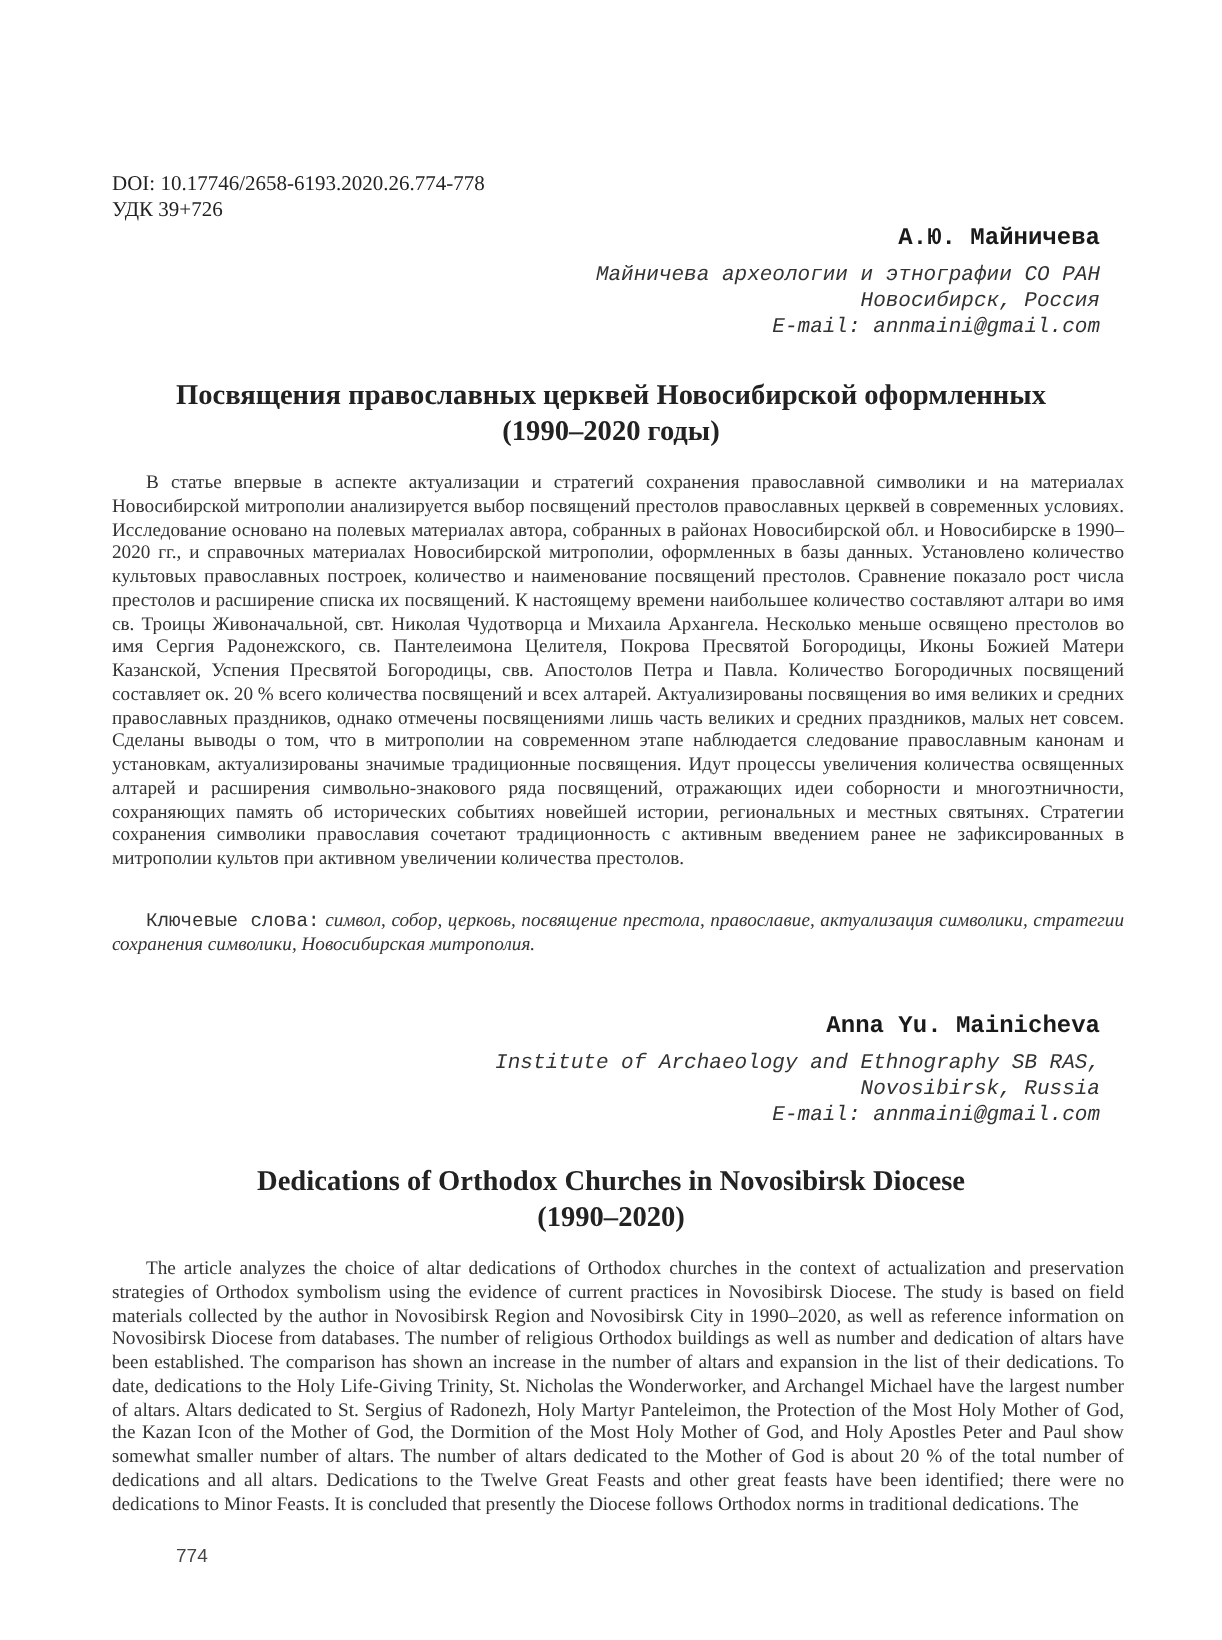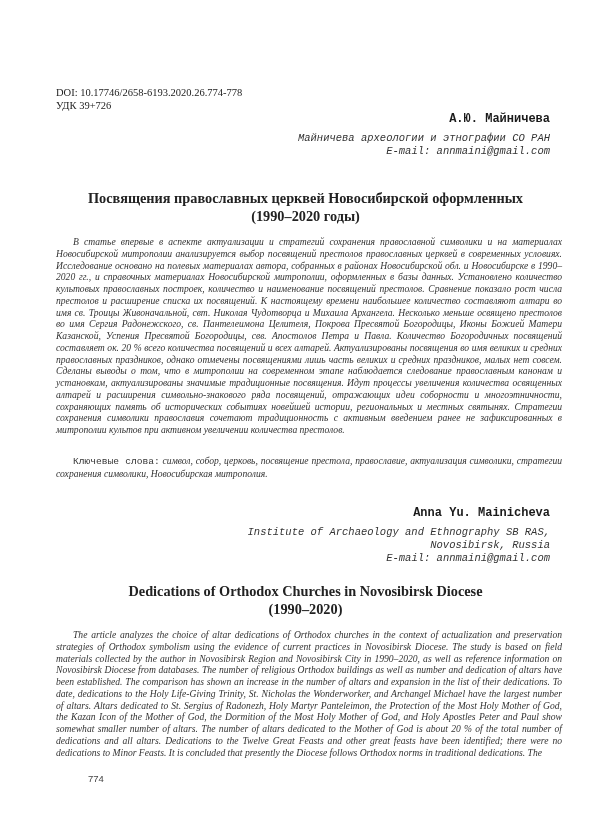--- a/index.html
+++ b/index.html
@@ -57,21 +57,20 @@
       font-weight: bold;
       font-size: 14.3px;
       line-height: 18px;
       color: #222;
     }
     .abstract {
       position: absolute;
       left: 56px;
       width: 506px;
       font-family: "Liberation Serif", serif;
-      font-style: italic;
       font-size: 9.6px;
       line-height: 11.75px;
       text-align: justify;
       text-indent: 17px;
       color: #333;
       hyphens: manual;
     }
     .keywords {
       position: absolute;
       left: 56px;
@@ -102,20 +101,21 @@
 <div class="page">
 
   <div class="meta">
     <div>DOI: 10.17746/2658-6193.2020.26.774-778</div>
     <div>УДК 39+726</div>
   </div>
 
   <div class="author-block" style="top:112px;">
     <div class="name">А.Ю. Майничева</div>
     <div class="aff">Майничева археологии и этнографии СО РАН</div>
+    <div class="aff">Новосибирск, Россия</div>
     <div class="aff">E-mail: annmaini@gmail.com</div>
   </div>
 
   <div class="title" style="top:189px;">
     <div>Посвящения православных церквей Новосибирской оформленных</div>
     <div>(1990–2020 годы)</div>
   </div>
 
   <div class="abstract" style="top:236px;">В статье впервые в аспекте актуализации и стратегий сохранения православной символики и на материалах Новосибирской митрополии анализируется выбор посвящений престолов православных церквей в современных условиях. Исследование основано на полевых материалах автора, собранных в районах Новосибирской обл. и Новосибирске в 1990–2020 гг., и справочных материалах Новосибирской митрополии, оформленных в базы данных. Установлено количество культовых православных построек, количество и наименование посвящений престолов. Сравнение показало рост числа престолов и расширение списка их посвящений. К настоящему времени наибольшее количество составляют алтари во имя св. Троицы Живоначальной, свт. Николая Чудотворца и Михаила Архангела. Несколько меньше освящено престолов во имя Сергия Радонежского, св. Пантелеимона Целителя, Покрова Пресвятой Богородицы, Иконы Божией Матери Казанской, Успения Пресвятой Богородицы, свв. Апостолов Петра и Павла. Количество Богородичных посвящений составляет ок. 20 % всего количества посвящений и всех алтарей. Актуализированы посвящения во имя великих и средних православных праздников, однако отмечены посвящениями лишь часть великих и средних праздников, малых нет совсем. Сделаны выводы о том, что в митрополии на современном этапе наблюдается следование православным канонам и установкам, актуализированы значимые традиционные посвящения. Идут процессы увеличения количества освященных алтарей и расширения символьно-знакового ряда посвящений, отражающих идеи соборности и многоэтничности, сохраняющих память об исторических событиях новейшей истории, региональных и местных святынях. Стратегии сохранения символики православия сочетают традиционность с активным введением ранее не зафиксированных в митрополии культов при активном увеличении количества престолов.</div>
 

